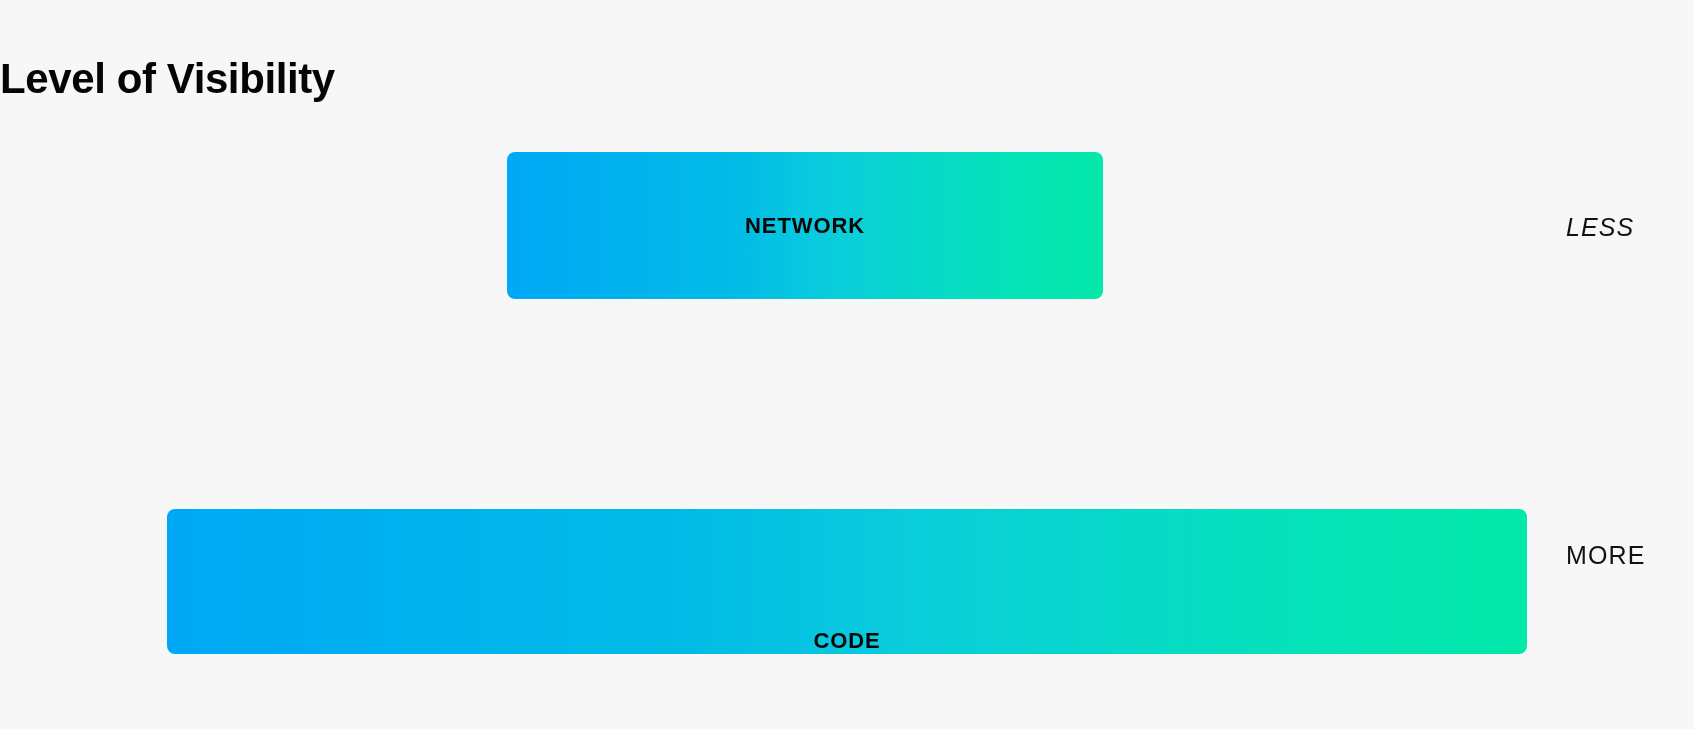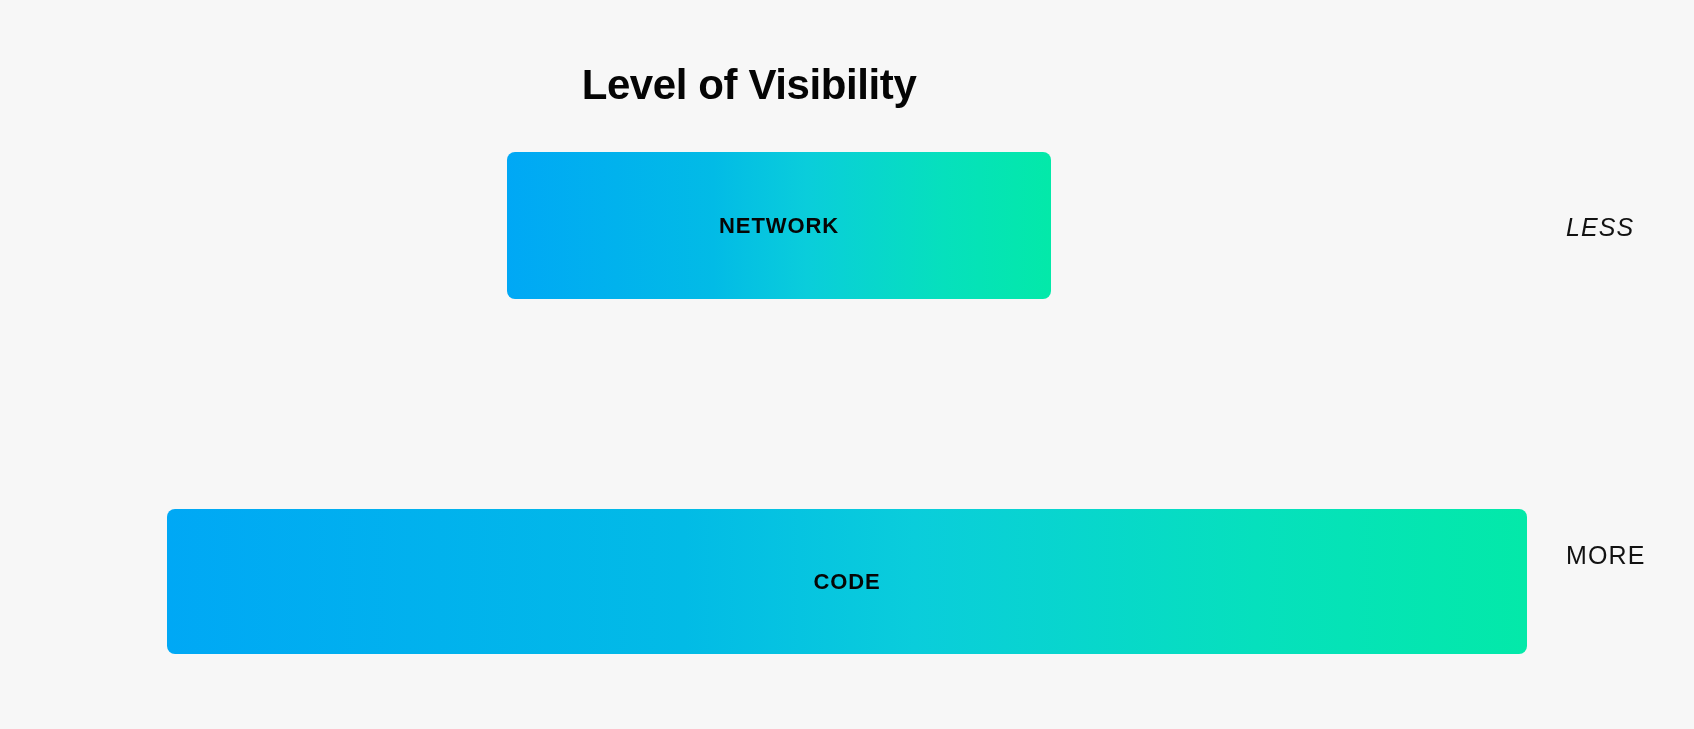--- a/index.html
+++ b/index.html
@@ -19,24 +19,24 @@
 
   .canvas {
     position: relative;
     width: 1694px;
     height: 729px;
   }
 
   
   .chart-title {
     position: absolute;
-    top: 62px;
+    top: 56px;
     left: 0;
     width: 1498px;
-    text-align: center;
+    text-align: left;
     font-size: 42px;
     font-weight: 700;
     letter-spacing: -0.4px;
     color: #050505;
     line-height: 1.1;
   }
 
   
   .funnel {
     position: absolute;
@@ -56,36 +56,37 @@
         #06e0bd 80%,
         #03e9a9 100%);
     display: flex;
     align-items: center;
     justify-content: center;
   }
 
   .funnel-bar.row-0 {
     left: 507px;
     top: 152px;
-    width: 544px;
+    width: 596px;
     height: 147px;
   }
 
   .funnel-bar.row-1 {
     left: 394px;
     top: 331px;
     width: 906px;
     height: 146px;
   }
 
   .funnel-bar.row-2 {
     left: 167px;
     top: 509px;
     width: 1360px;
     height: 145px;
+    align-items: flex-end;
   }
 
   .bar-label {
     font-size: 22px;
     font-weight: 700;
     letter-spacing: 0.9px;
     color: #060606;
     text-transform: uppercase;
     white-space: nowrap;
   }

